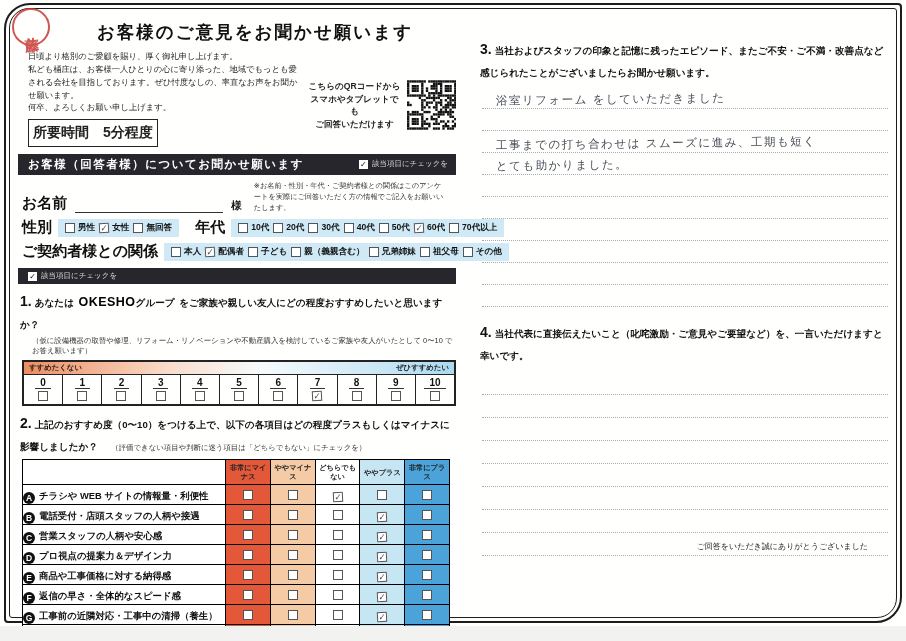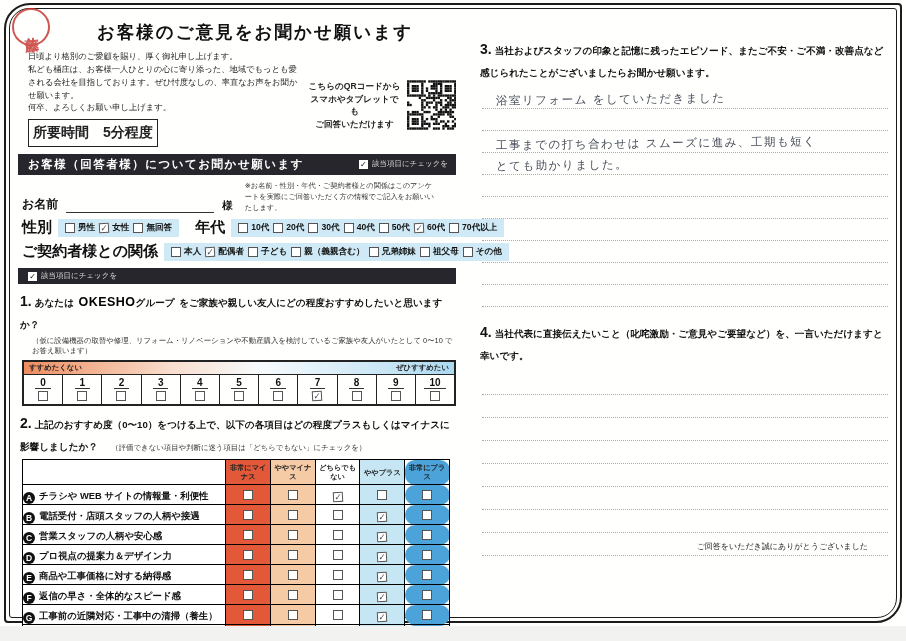--- a/index.html
+++ b/index.html
@@ -24,21 +24,21 @@
   .qrtext{font-size:8.6px;font-weight:bold;text-align:center;line-height:1.5;color:#222;}
   .qr{width:52px;height:52px;}
 
   .bar{background:#26262c;color:#fff;display:flex;align-items:center;justify-content:space-between;
        padding:3px 8px 3px 10px;margin:7px 0 6px 0;}
   .bar .btitle{font-size:11.5px;font-weight:bold;letter-spacing:1.5px;}
   .bar .hint{display:flex;align-items:center;gap:4px;font-size:7.5px;color:#dcdcdc;}
   .hintcb{display:inline-flex;align-items:center;justify-content:center;width:9px;height:9px;background:#fff;color:#111;font-size:8px;font-weight:bold;}
 
   .name-row{display:flex;align-items:flex-end;gap:8px;margin:6px 0 4px 4px;}
-  .name-label{font-size:12px;font-weight:bold;color:#111;}
+  .name-label{font-size:15px;font-weight:bold;color:#111;}
   .name-line{width:148px;border-bottom:1px solid #333;height:13px;font-size:10px;}
   .name-suffix{font-size:10.5px;font-weight:bold;color:#111;}
   .name-note{font-size:7.2px;color:#333;line-height:1.5;width:190px;margin-left:4px;}
 
   .demo-row{display:flex;align-items:center;margin:5px 0 0 4px;gap:6px;}
   .demo-label{font-size:15px;font-weight:bold;color:#111;white-space:nowrap;}
   .opt-strip{background:#cfeaf6;padding:3px 7px;display:flex;gap:4px;align-items:center;flex-wrap:nowrap;}
   .opt{display:inline-flex;align-items:center;gap:3px;white-space:nowrap;}
   .opt .ol{font-size:8.6px;font-weight:bold;color:#111;}
   .cb{display:inline-flex;align-items:center;justify-content:center;width:10px;height:10px;border:1px solid #555;background:#fff;
@@ -60,21 +60,21 @@
   .nps-cell:last-child{border-right:none;}
   .nps-num{font-size:10px;font-weight:bold;color:#111;border-bottom:1px solid #333;padding:0 5px;margin-bottom:2px;}
 
   table.rate{border-collapse:collapse;margin:4px 0 0 4px;width:428px;}
   table.rate th,table.rate td{border:1px solid #000000;padding:0;}
   table.rate th{font-size:7.2px;font-weight:bold;line-height:1.25;padding:3px 1px;color:#222;}
   th.c0,td.c0{background:#e25839;}
   th.c1,td.c1{background:#f5cba6;}
   th.c2,td.c2{background:#ffffff;}
   th.c3,td.c3{background:#c6e6f4;}
-  th.c4,td.c4{background:#4ba3da;border-radius:10px;}
+  th.c4,td.c4{background:#4ba3da;}
   td.rl{background:#fff;padding:3px 4px;}
   td.rc{text-align:center;width:44px;}
   td.rc .cb{margin:0 auto;}
   .badge{display:inline-flex;align-items:center;justify-content:center;width:12px;height:12px;border-radius:50%;
          background:#111;color:#fff;font-size:8.5px;font-weight:bold;margin-right:4px;vertical-align:-2px;}
   .rtext{font-size:9.4px;font-weight:bold;color:#111;}
 
   .wlines{margin-left:4px;}
   .wline{border-bottom:1.5px dotted #a9adb3;position:relative;}
   .wline .hand{position:absolute;left:14px;bottom:1px;font-size:11.5px;letter-spacing:1.5px;color:#474c58;

